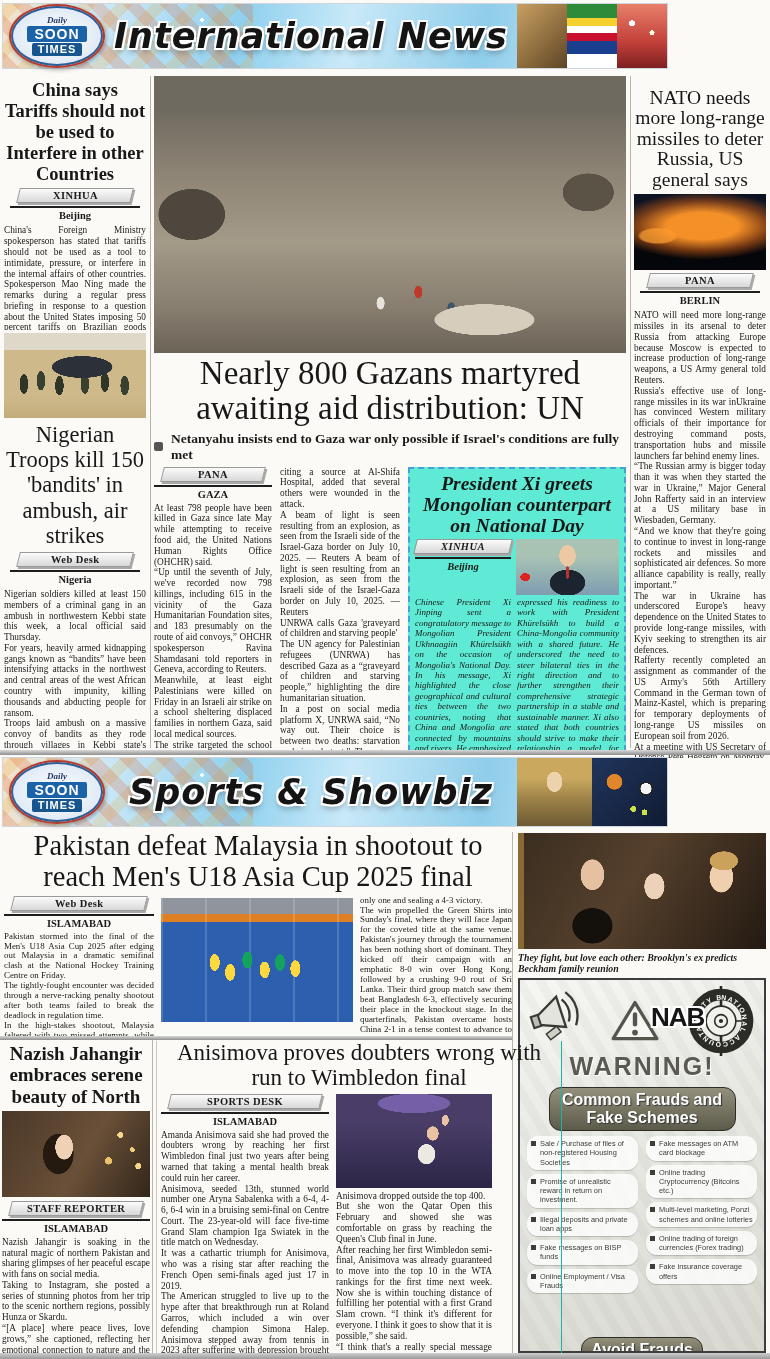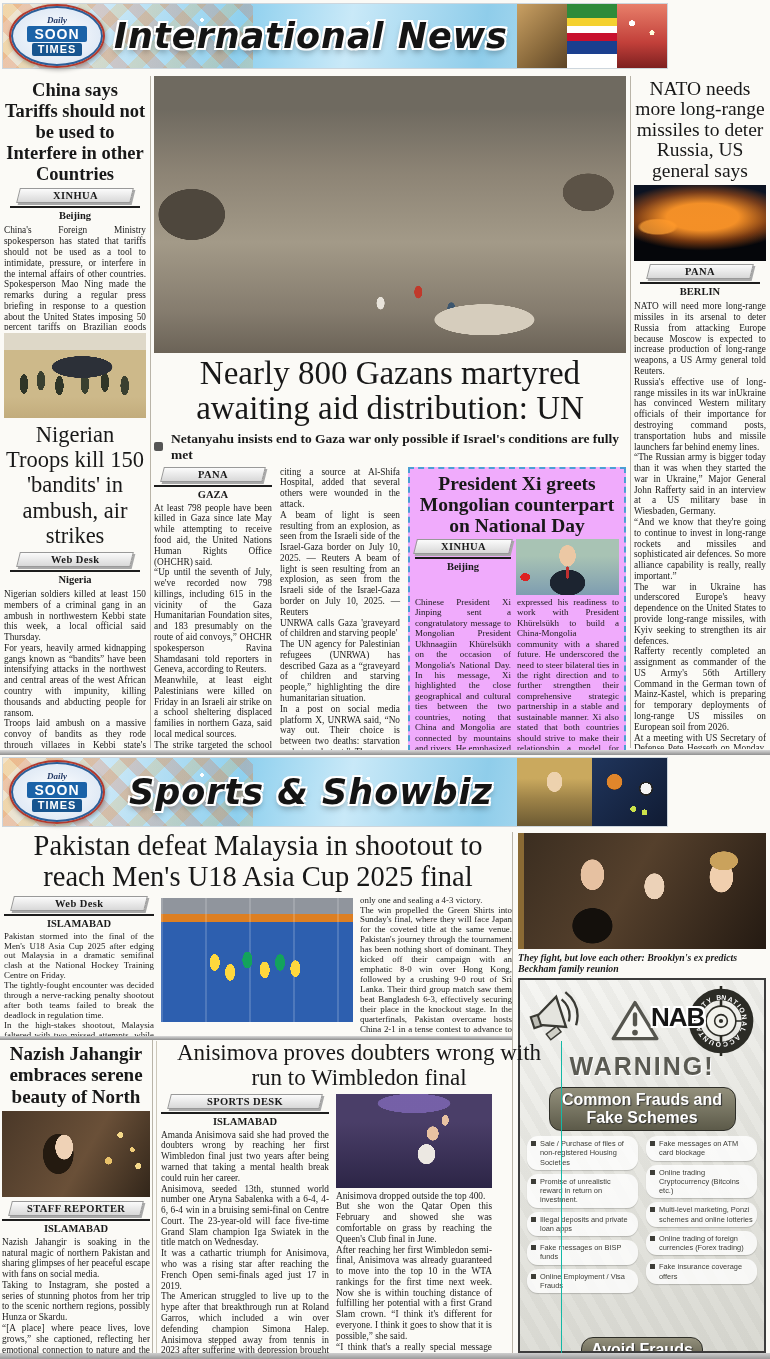--- a/index.html
+++ b/index.html
@@ -67,21 +67,21 @@
   .body p{margin:0;text-align:justify;font-size:9.3px;line-height:1.16;}
   .body-s p{font-size:8.9px;line-height:1.12;}
   .photo{position:absolute;background:#999;}
   .photo-in{position:relative;background:#999;}
 
   
   .subhead{display:flex;align-items:center;justify-content:center;gap:8px;
         font-weight:bold;font-size:13.5px;margin:4px 0 2px;}
   .sq{width:9px;height:9px;background:#555;border-radius:2px;flex:none;}
   .gaza-cols{display:flex;gap:8px;margin-top:4px;}
-  .xi-box{border:2px dashed #4a9fd4;background:#f0abfc;padding:4px 5px;box-sizing:border-box;}
+  .xi-box{border:2px dashed #4a9fd4;background:#5eead4;padding:4px 5px;box-sizing:border-box;font-style:italic;}
   .xi-cols{display:flex;gap:6px;margin-top:2px;}
 
   
   .photo-soldiers{background:
       radial-gradient(50px 18px at 55% 40%,#2c3038 0 60%,transparent 61%),
       radial-gradient(7px 16px at 14% 60%,#2f3527 0 60%,transparent 61%),
       radial-gradient(7px 16px at 26% 56%,#3a4030 0 60%,transparent 61%),
       radial-gradient(7px 16px at 39% 62%,#2f3527 0 60%,transparent 61%),
       radial-gradient(7px 16px at 57% 60%,#39402f 0 60%,transparent 61%),
       radial-gradient(7px 16px at 71% 58%,#2f3527 0 60%,transparent 61%),
@@ -262,21 +262,21 @@
             <p style="font-size:9px;">Chinese President Xi Jinping sent a congratulatory message to Mongolian President Ukhnaagiin Khürelsükh on the occasion of Mongolia's National Day. In his message, Xi highlighted the close geographical and cultural ties between the two countries, noting that China and Mongolia are connected by mountains and rivers. He emphasized that fostering long-term good-neighborly relations and friendly cooperation serves the fundamental interests of both nations. Xi reaffirmed the importance he places on the development of China-Mongolia relations and</p>
           </div>
           <div class="body" style="width:104px;">
             <p style="font-size:9px;">expressed his readiness to work with President Khürelsükh to build a China-Mongolia community with a shared future. He underscored the need to steer bilateral ties in the right direction and to further strengthen their comprehensive strategic partnership in a stable and sustainable manner. Xi also stated that both countries should strive to make their relationship a model for neighboring states, bringing greater benefits to both nations.</p>
           </div>
         </div>
       </div>
     </div>
   </section>
 
-  <section class="abs clip" style="left:634px;top:79px;width:132px;height:670px;">
+  <section class="abs clip" style="left:634px;top:88px;width:132px;height:670px;">
     <h2 class="hl" style="font-size:19.5px;line-height:1.05;font-weight:500;">NATO needs more long-range missiles to deter Russia, US general says</h2>
     <div class="photo-in photo-nato" style="width:132px;height:76px;margin:3px 0;"></div>
     <div class="kickwrap">
       <div class="kicker"><span>PANA</span></div>
       <div class="krule"></div>
       <div class="dateline">BERLIN</div>
     </div>
     <div class="body">
       <p>NATO will need more long-range missiles in its arsenal to deter Russia from attacking Europe because Moscow is expected to increase production of long-range weapons, a US Army general told Reuters.</p>
       <p>Russia's effective use of long-range missiles in its war inUkraine has convinced Western military officials of their importance for destroying command posts, transportation hubs and missile launchers far behind enemy lines.</p>

